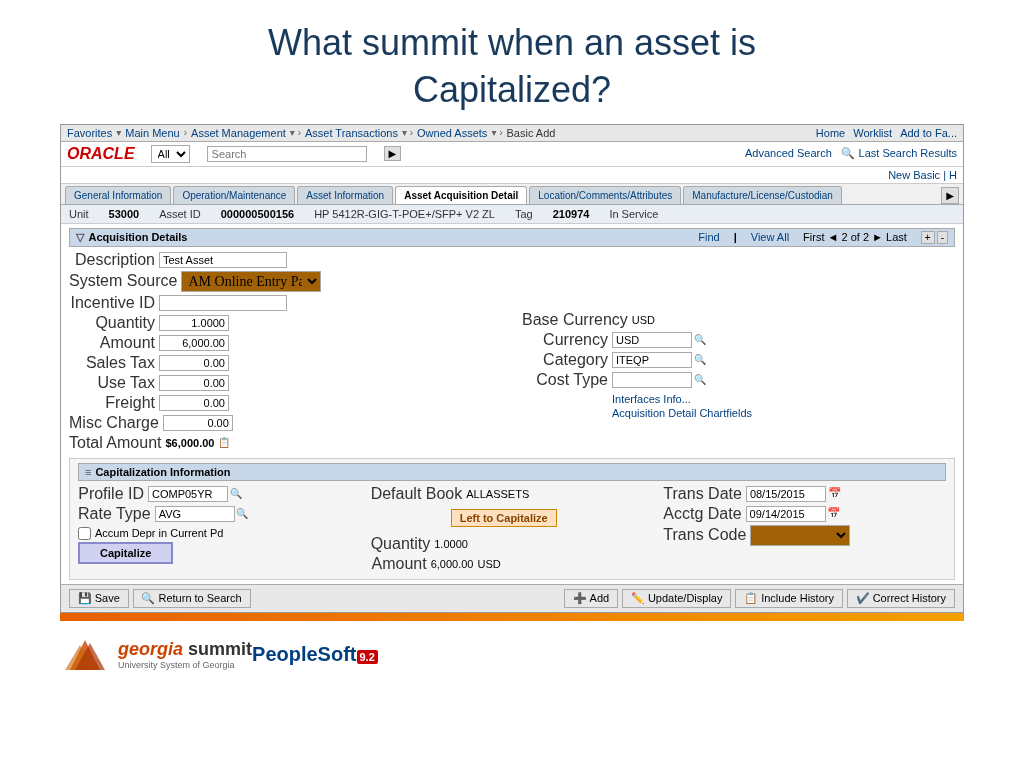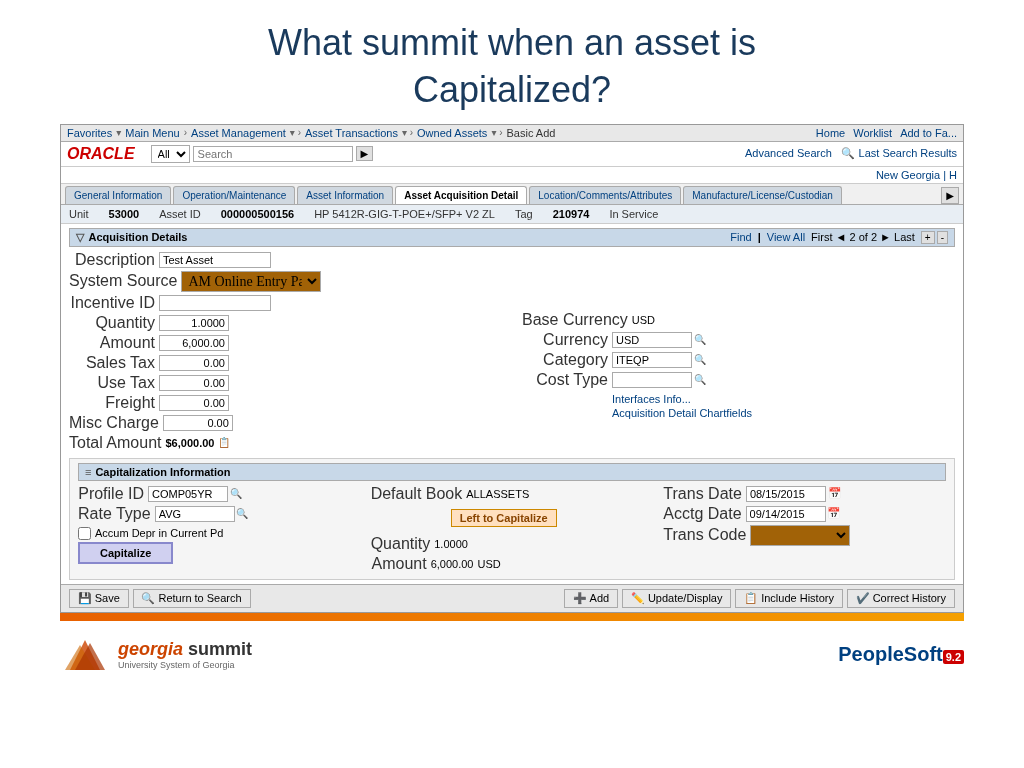--- a/index.html
+++ b/index.html
@@ -53,21 +53,21 @@
     .oracle-logo {
       color: #cc0000;
       font-weight: bold;
       font-size: 16px;
       font-style: italic;
       margin-right: 10px;
     }
     .search-area {
       display: flex;
       align-items: center;
-      gap: 3px;
+      gap: 17px;
       flex: 1;
     }
     .search-select {
       border: 1px solid #aaa;
       font-size: 11px;
       padding: 1px 2px;
       background: #fff;
     }
     .search-input {
       border: 1px solid #aaa;
@@ -182,21 +182,21 @@
     .form-value {
       font-size: 11px;
       color: #000;
     }
     .form-input {
       border: 1px solid #aaa;
       font-size: 11px;
       padding: 1px 3px;
       background: #fff;
     }
-    .form-input.wide { width: 112px; }
+    .form-input.wide { width: 128px; }
     .form-input.narrow { width: 80px; }
     .form-input.num { width: 70px; text-align: right; }
     .form-select {
       border: 1px solid #aaa;
       font-size: 14px;
       padding: 1px 2px;
       background: #a16207;
       font-family: Liberation Serif, serif;
     }
     .lookup-btn {
@@ -247,21 +247,21 @@
       cursor: pointer;
       display: flex;
       align-items: center;
       gap: 3px;
     }
     .bottom-btn-group { display: flex; gap: 4px; }
 
     
     .footer {
       display: flex;
-      justify-content: space-between;
+      justify-content: flex-start;
       align-items: center;
       padding: 10px 60px;
       margin-top: 4px;
     }
     .georgia-logo {
       display: flex;
       align-items: center;
       gap: 8px;
     }
     .georgia-logo-icon {
@@ -354,21 +354,21 @@
       <input class="search-input" type="text" placeholder="Search" style="">
       <button class="search-btn">▶</button>
     </div>
     <div class="toolbar-links">
       <span>Advanced Search</span>
       <span>🔍 <span>Last Search Results</span></span>
     </div>
   </div>
 
   <div class="new-window-bar">
-    <span>New Georgia | H</span>
+    <span>New Basic | H</span>
   </div>
 
   <div class="tab-bar">
     <div class="tabs">
       <div class="tab">General Information</div>
       <div class="tab">Operation/Maintenance</div>
       <div class="tab">Asset Information</div>
       <div class="tab active">Asset Acquisition Detail</div>
       <div class="tab">Location/Comments/Attributes</div>
       <div class="tab">Manufacture/License/Custodian</div>
@@ -385,21 +385,21 @@
     <span>Tag</span>
     <span class="val">210974</span>
     <span>In Service</span>
   </div>
 
   <div class="content-area">
 
     <div class="section-header">
       <span class="collapse-icon">▽</span>
       <span>Acquisition Details</span>
-      <div style="margin-left:auto; display:flex; align-items:center; gap:6px;">
+      <div style="margin-left:auto; display:flex; align-items:center; gap:14px;">
         <span style="color:#004080; font-weight:normal; font-size:11px;">Find</span>
         <span>|</span>
         <span style="color:#004080; font-weight:normal; font-size:11px;">View All</span>
         <span style="font-size:11px; font-weight:normal;">
           <span>First</span>
           ◄ <span>2 of 2</span> ►
           <span>Last</span>
         </span>
         <div class="add-remove-btns">
           <button>+</button>

